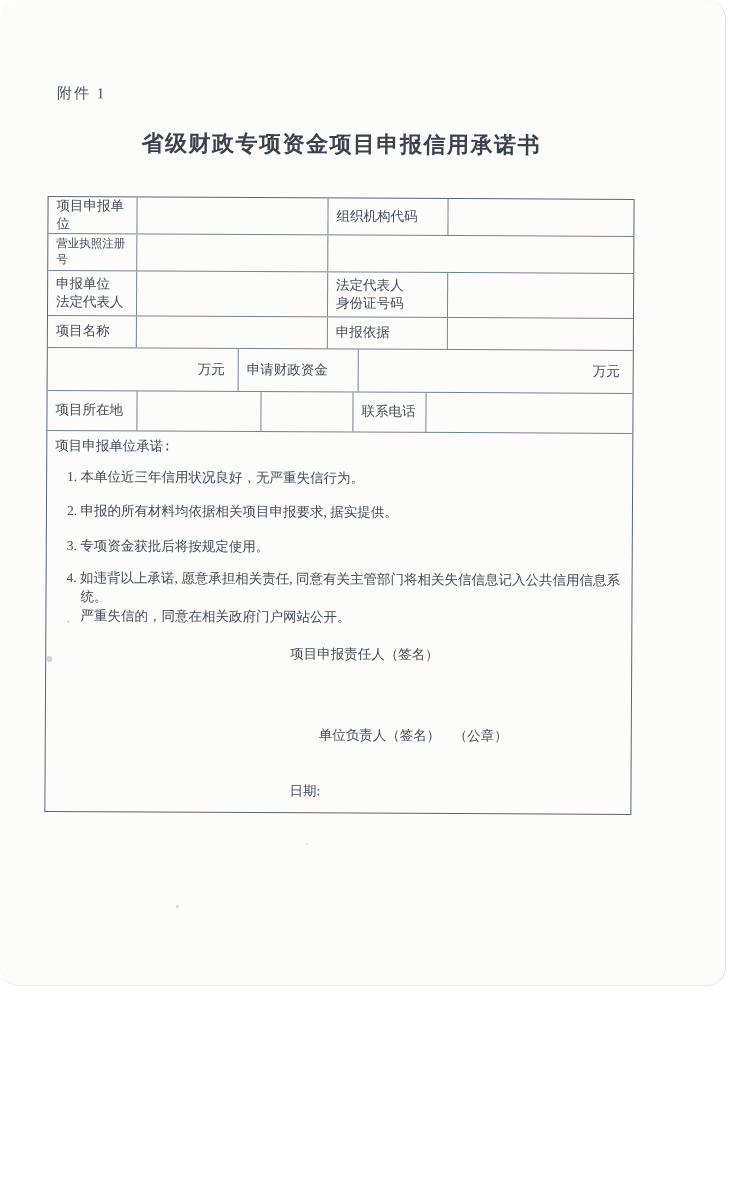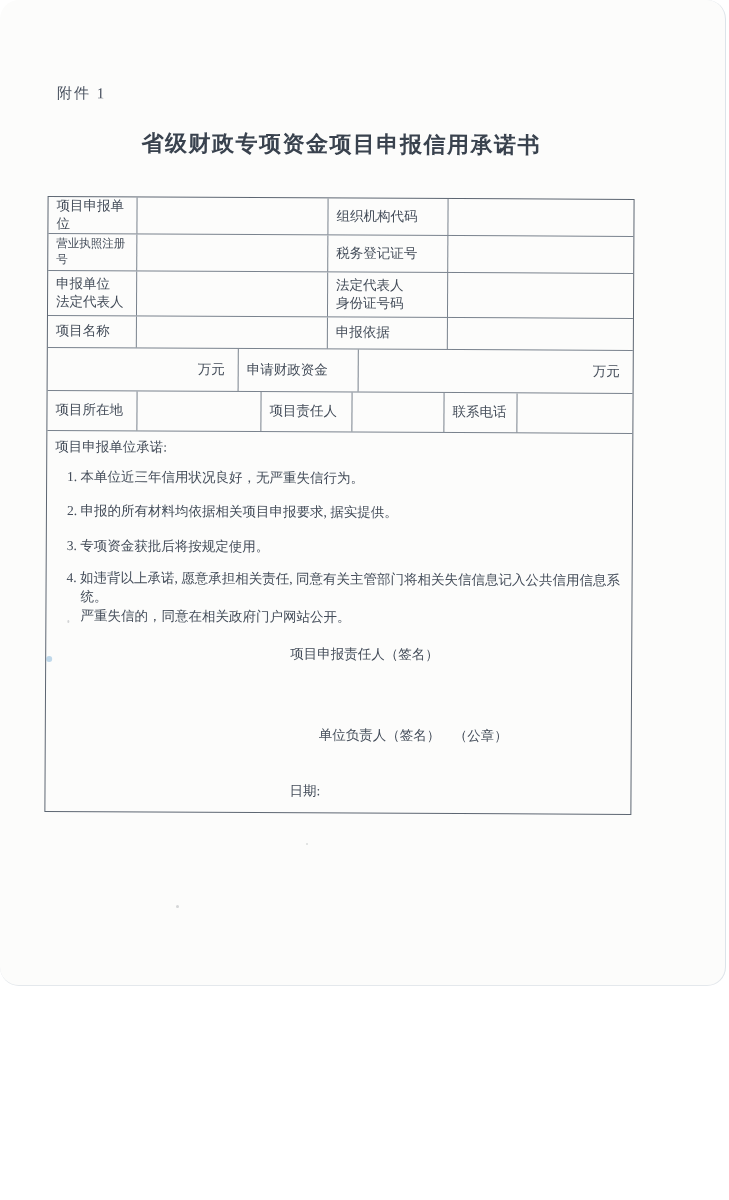--- a/index.html
+++ b/index.html
@@ -63,21 +63,21 @@
   
   .c6-1 { width: 90px; } .c6-2 { width: 124px; } .c6-3 { width: 91px; }
   .c6-4 { width: 92px; } .c6-5 { width: 73px; } .c6-6 { width: 97px; flex: 1; }
 
   
   .commitment {
     position: relative; width: 100%; height: 381px;
     font-size: 13.5px; color: #434c59;
   }
   .commitment p { position: absolute; line-height: 19px; }
-  .cm-heading { left: 8px; top: 6px; }
+  .cm-heading { left: 8px; top: 6px; font-family: Liberation Mono, monospace; }
   .cm-item { left: 20px; padding-left: 14px; text-indent: -14px; width: 560px; white-space: pre-line; }
   .cm-item-1 { top: 36px; }
   .cm-item-2 { top: 70px; }
   .cm-item-3 { top: 105px; }
   .cm-item-4 { top: 137px; }
   .cm-sign-applicant { left: 244px; top: 212px; }
   .cm-sign-head { left: 244px; top: 293px; margin-left: 29px; }
   .cm-seal { left: 408px; top: 293px; }
   .cm-date { left: 244px; top: 349px; }
 
@@ -104,21 +104,20 @@
         <div class="t-row r1">
           <div class="t-cell c-l1">项目申报单位</div>
           <div class="t-cell c-v1"></div>
           <div class="t-cell c-l2">组织机构代码</div>
           <div class="t-cell c-v2"></div>
         </div>
 
         <div class="t-row r2">
           <div class="t-cell c-l1 small-label">营业执照注册号</div>
           <div class="t-cell c-v1"></div>
-          <div class="t-cell c-l2">税务登记证号</div>
           <div class="t-cell c-v2"></div>
         </div>
 
         <div class="t-row r3">
           <div class="t-cell c-l1">申报单位
 法定代表人</div>
           <div class="t-cell c-v1"></div>
           <div class="t-cell c-l2">法定代表人
 身份证号码</div>
           <div class="t-cell c-v2"></div>
@@ -133,21 +132,20 @@
 
         <div class="t-row r5">
           <div class="t-cell c-v1 unit">万元</div>
           <div class="t-cell c-l2">申请财政资金</div>
           <div class="t-cell c-v2 unit">万元</div>
         </div>
 
         <div class="t-row r6">
           <div class="t-cell c6-1">项目所在地</div>
           <div class="t-cell c6-2"></div>
-          <div class="t-cell c6-3">项目责任人</div>
           <div class="t-cell c6-4"></div>
           <div class="t-cell c6-5">联系电话</div>
           <div class="t-cell c6-6"></div>
         </div>
 
         <div class="t-row r7">
           <div class="commitment">
             <p class="cm-heading">项目申报单位承诺:</p>
             <p class="cm-item cm-item-1">1. 本单位近三年信用状况良好，无严重失信行为。</p>
             <p class="cm-item cm-item-2">2. 申报的所有材料均依据相关项目申报要求, 据实提供。</p>

